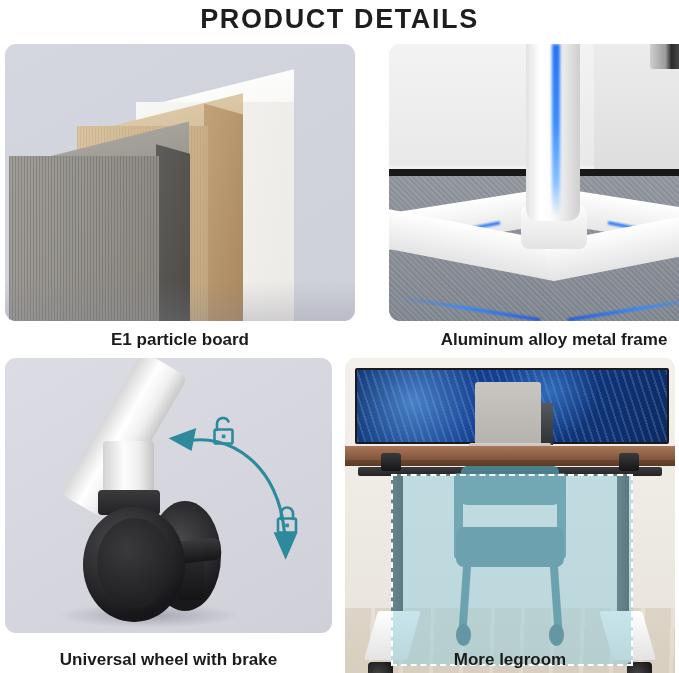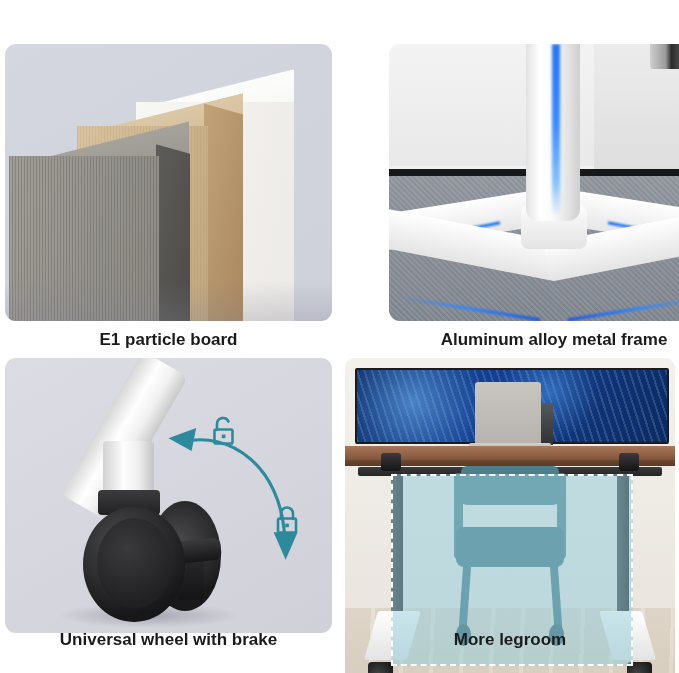--- a/index.html
+++ b/index.html
@@ -19,35 +19,35 @@
     display:flex;align-items:center;justify-content:center;
     font-size:27px;font-weight:bold;letter-spacing:1.6px;
     color:#1e1e1e;
   }
 
   
   .grid{
     position:absolute;top:40px;left:0;width:679px;height:633px;
   }
   .cell{position:absolute;}
-  .cell.tl{left:5px;  top:4px;   width:327px;height:277px;}
+  .cell.tl{left:5px;  top:4px;   width:327px;height:277px;padding-left:23px;}
   .cell.tr{left:345px;top:4px;   width:330px;height:277px;margin-left:44px;}
   .cell.bl{left:5px;  top:318px; width:327px;height:275px;}
   .cell.br{left:345px;top:318px; width:330px;height:347px;}
 
   .panel{
     position:absolute;left:0;top:0;width:100%;height:100%;
     border-radius:11px;overflow:hidden;
   }
   .caption{
     position:absolute;left:0;width:100%;
     text-align:center;font-size:17px;color:#1b1b1b;font-weight:600;
   }
   .cell.tl .caption,.cell.tr .caption{top:286px;}
-  .cell.bl .caption,.cell.br .caption{top:272px;}
+  .cell.bl .caption,.cell.br .caption{top:292px;}
 
   
   .p1{background:linear-gradient(150deg,#d5d7e0 0%,#d2d4dd 45%,#cfd1da 100%);}
   
   .b-white-top{
     position:absolute;left:131px;top:45px;width:158px;height:83px;
     background:linear-gradient(180deg,#fcfcfa,#f3f3f0);
     transform:skewY(-14deg);
   }
   .b-white-face{
@@ -234,20 +234,21 @@
       repeating-linear-gradient(92deg,rgba(190,175,155,.25) 0 26px,rgba(0,0,0,0) 26px 30px),
       linear-gradient(180deg,#e8e1d6,#ded5c7);}
   .legroom-box{position:absolute;left:14%;top:33.5%;width:72%;height:54%;
     background:rgba(150,205,218,.52);border:2px dashed #ffffff;}
 </style>
 </head>
 <body>
 
 <div class="page">
 
+  <div class="title">PRODUCT DETAILS</div>
 
   <div class="grid">
 
     <div class="cell tl">
       <div class="panel p1">
         <div class="b-white-top"></div>
         <div class="b-white-face"></div>
         <div class="b-oak-top"></div>
         <div class="b-oak-edge"></div>
         <div class="b-oak-face"></div>

